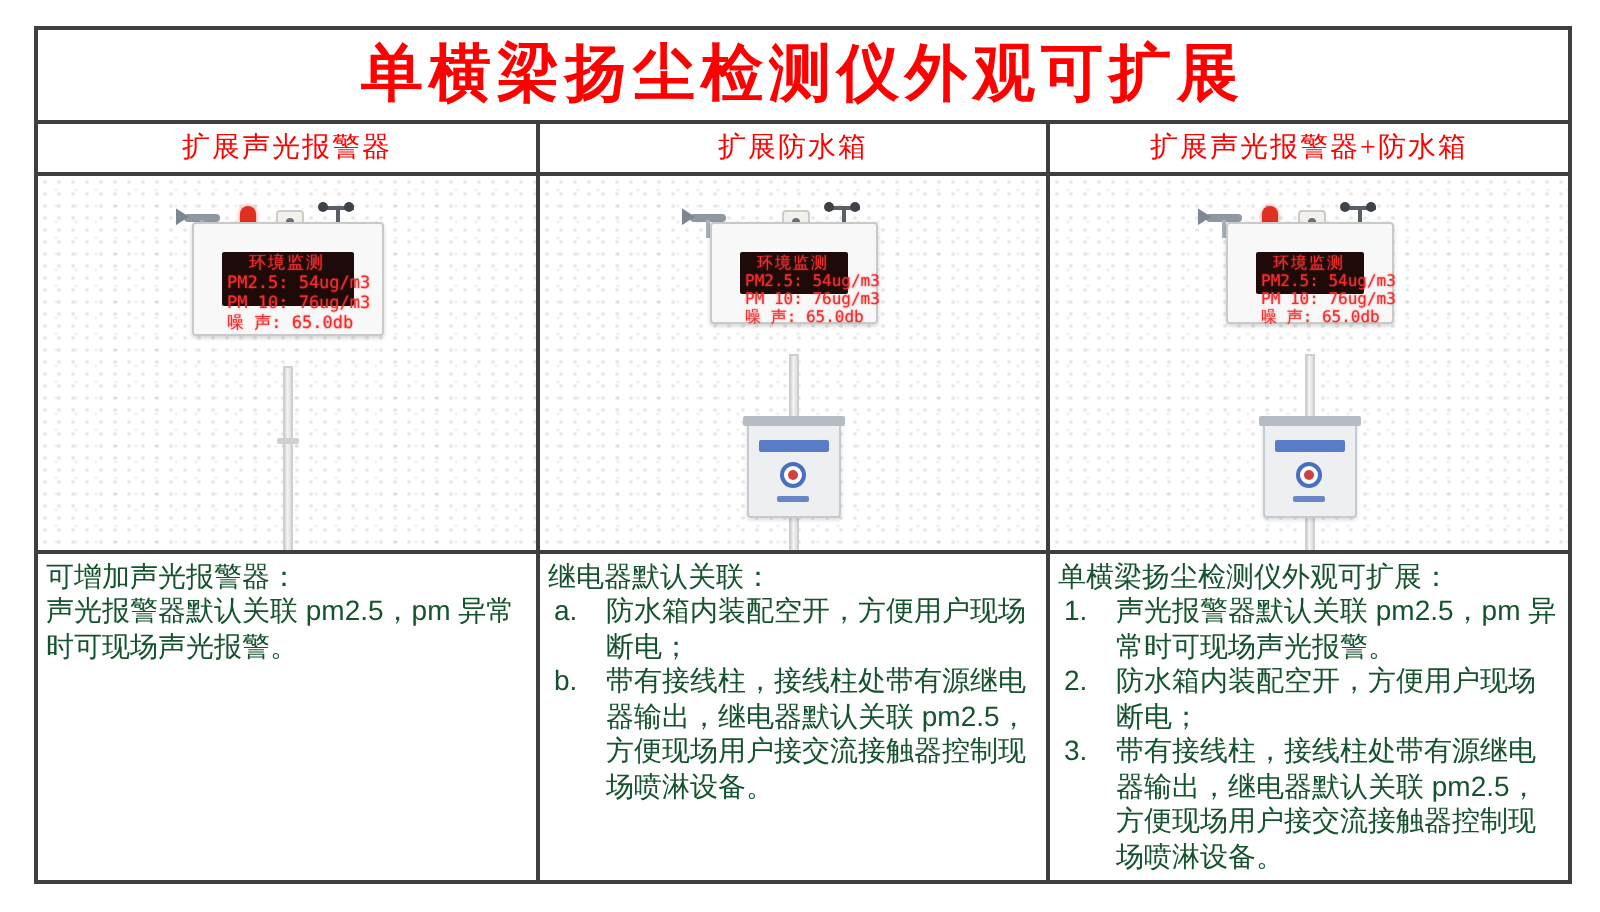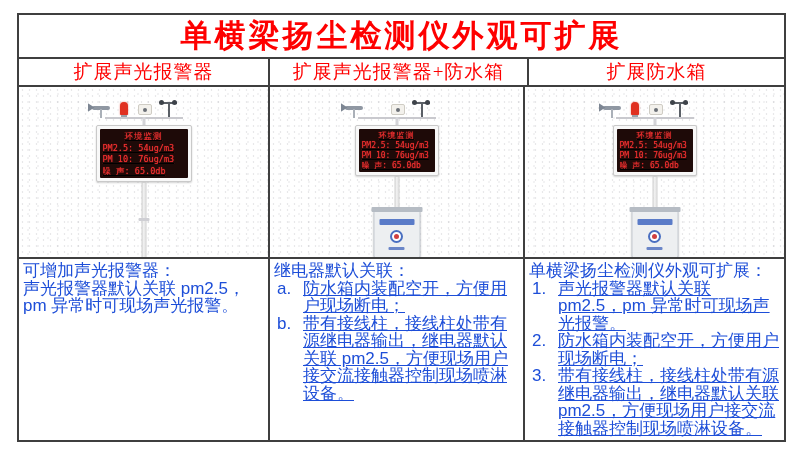--- a/index.html
+++ b/index.html
@@ -14,38 +14,38 @@
   .main-title { color:#fe0000; font-size:31px; font-weight:bold; letter-spacing:3px;
     font-family:"Liberation Serif","DejaVu Serif",serif; }
 
   .row3 { display:flex; }
   .col { border-right:2px solid #3f3f3f; }
   .col:last-child { border-right:none; }
   .c1 { width:251px; } .c2 { width:255px; } .c3 { flex:1; }
 
   .header-row { height:30px; border-bottom:2px solid #3f3f3f; }
   .header-cell { display:flex; align-items:center; justify-content:center;
-    color:#fe0000; font-size:19px; letter-spacing:1px;
+    color:#fe0000; font-size:14px; letter-spacing:1px;
     font-family:"Liberation Serif","DejaVu Serif",serif; }
 
   .image-row { height:219px; border-bottom:2px solid #3f3f3f; }
   .image-cell { position:relative; overflow:hidden;
     background-image:
       radial-gradient(rgba(110,110,120,0.16) 0.8px, transparent 1.2px),
       radial-gradient(rgba(140,140,150,0.11) 0.8px, transparent 1.2px);
     background-size:7px 6px, 10px 8px;
     background-position:0 0, 4px 3px; }
 
   .text-row { flex:1; }
-  .text-cell { padding:3px 5px 3px 4px; font-size:17px; line-height:17.5px; color:#1d4ed8; }
+  .text-cell { padding:3px 5px 3px 4px; font-size:14px; line-height:17.5px; color:#14532d; }
   .note-title { display:block; }
   .note-par { display:block; }
   .note-item { display:flex; }
   .note-marker { width:29px; flex:none; padding-left:3px; }
-  .note-text { flex:1;text-decoration:underline; }
+  .note-text { flex:1; }
 
   
   .device { position:absolute; left:50%; top:9px; transform:translateX(-50%);
     width:180px; height:205px; }
 
   .crossbar { position:absolute; top:21px; left:50%; transform:translateX(-50%);
     width:78px; height:2px; background:#c9c9ce; }
   .stub { position:absolute; top:21px; left:50%; transform:translateX(-50%);
     width:3px; height:8px; background:#d4d4d8; }
 
@@ -59,23 +59,23 @@
   .s-alarm::after { content:""; position:absolute; left:1px; bottom:-2px; width:6px; height:2px; background:#9aa0a8; }
   .s-cam { left:84px; top:8px; width:14px; height:11px; background:#f3f1ec;
     border:1px solid #cfccc4; border-radius:2px; }
   .s-cam::after { content:""; position:absolute; left:4px; top:3px; width:4px; height:4px;
     background:#6b6f76; border-radius:50%; }
   .s-anemo { left:114px; top:6px; width:2px; height:15px; background:#5a5f66; }
   .s-anemo::before { content:""; position:absolute; left:-7px; top:0; width:16px; height:2px; background:#5a5f66; }
   .s-anemo::after { content:""; position:absolute; left:-9px; top:-2px; width:5px; height:5px;
     background:#3e434a; border-radius:50%; box-shadow:13px 0 0 #3e434a; }
 
-  .display { position:absolute; left:50%; transform:translateX(-50%); top:29px;
-    background:#f8f8f8; border:1px solid #c9c9c9; border-radius:2px; padding:3px;
-    box-shadow:0 1px 2px rgba(0,0,0,.18);text-decoration:underline; }
+  .display { position:absolute; left:50%; transform:translateX(-50%); top:14px;
+    background:#f8f8f8; border:1px solid #c9c9c9; border-radius:2px; padding:14px;
+    box-shadow:0 1px 2px rgba(0,0,0,.18); }
   .dev-a .display { width:96px; height:57px; }
   .dev-b .display, .dev-c .display { width:84px; height:51px; }
   .screen { width:100%; height:100%; background:#1e0a08; border-radius:1px;
     padding:1px 3px; display:flex; flex-direction:column; justify-content:space-evenly; }
   .led { color:#ef2f2f; font-family:"DejaVu Sans Mono",monospace; white-space:nowrap;
     font-size:8px; line-height:9px; text-shadow:0 0 1px rgba(239,47,47,.8); }
   .led-title { text-align:center; font-size:8px; letter-spacing:1px; }
   .dev-a .led { font-size:8.5px; line-height:10px; }
 
   .pole { position:absolute; left:50%; transform:translateX(-50%); width:5px;
@@ -103,22 +103,22 @@
 <body>
 
 <div class="doc-table">
 
   <div class="title-row">
     <span class="main-title">单横梁扬尘检测仪外观可扩展</span>
   </div>
 
   <div class="row3 header-row">
     <div class="col c1 header-cell">扩展声光报警器</div>
+    <div class="col c2 header-cell">扩展防水箱</div>
     <div class="col c3 header-cell">扩展声光报警器+防水箱</div>
-    <div class="col c2 header-cell">扩展防水箱</div>
   </div>
 
   <div class="row3 image-row">
 
     <div class="col c1 image-cell">
       <div class="device dev-a">
         <div class="crossbar"></div>
         <div class="stub"></div>
         <div class="sensor s-vane"></div>
         <div class="sensor s-alarm"></div>

